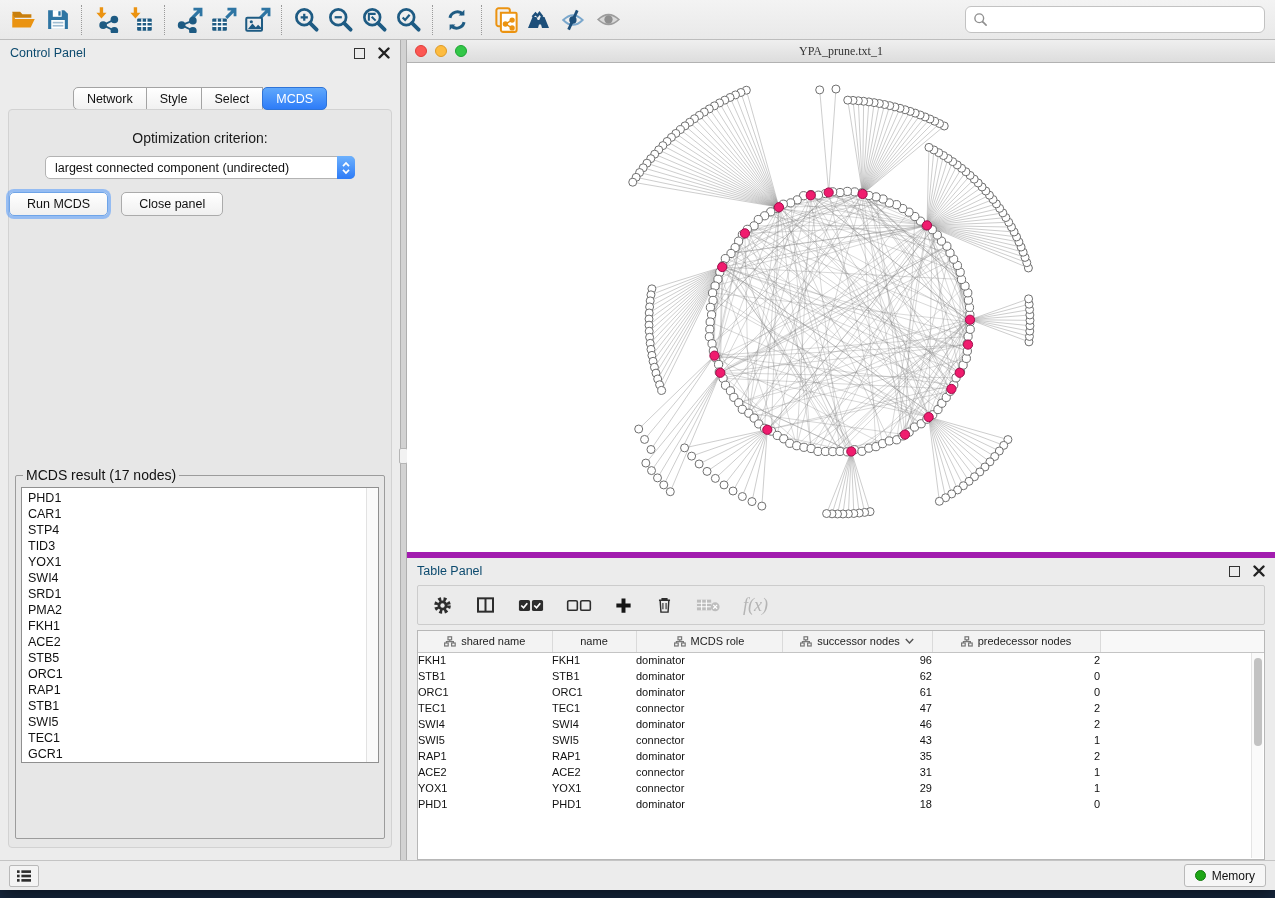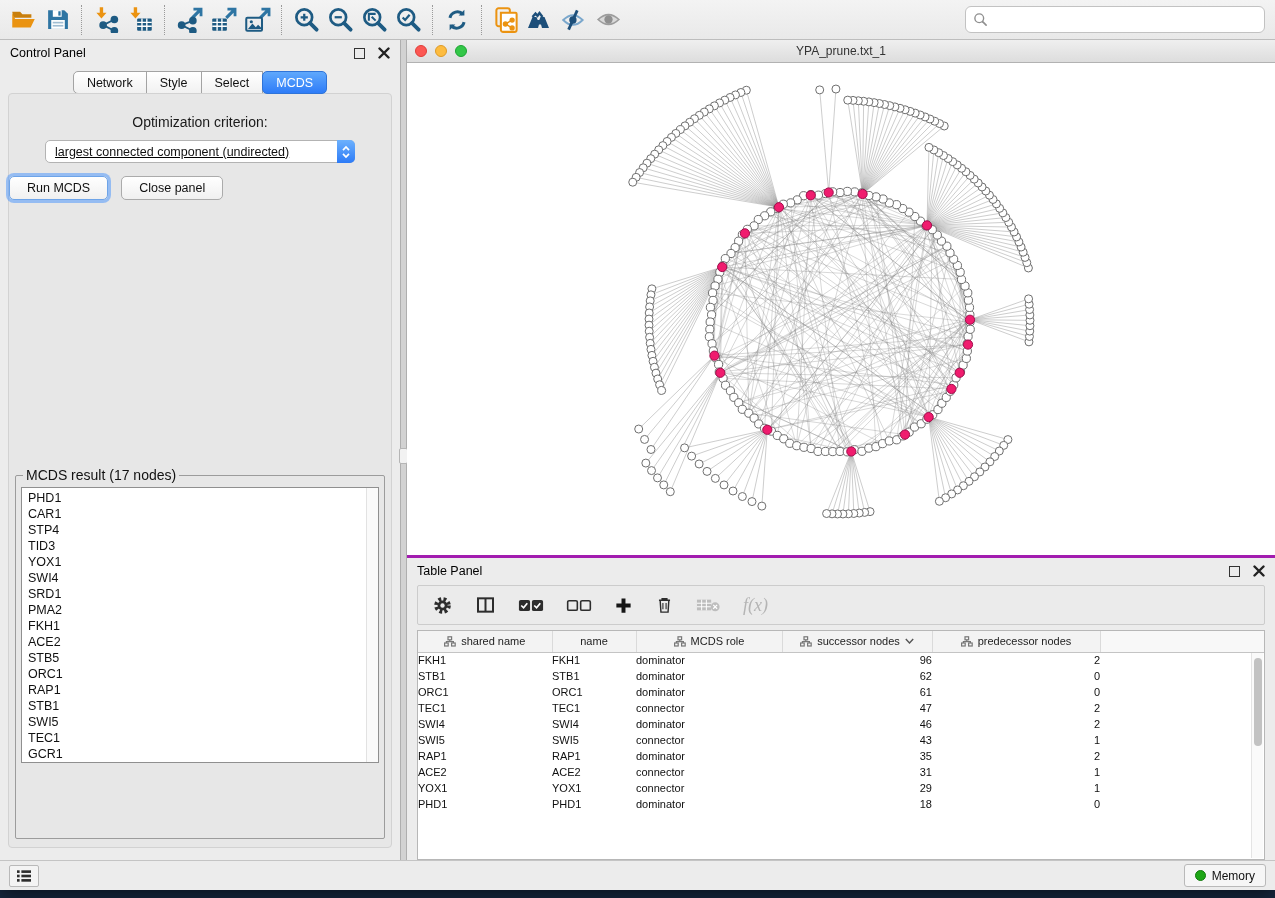--- a/index.html
+++ b/index.html
@@ -18,50 +18,50 @@
 
   
   .main { flex:1; min-height:0; display:flex; }
   .left-panel { width:400px; flex:none; background:#ececec; display:flex; flex-direction:column; }
   .vsplit { width:7px; flex:none; background:#d2d2d2; border-left:1px solid #aeaeae; border-right:1px solid #aeaeae; position:relative; }
   .vsplit-handle { position:absolute; top:408px; left:-2px; width:9px; height:16px; background:#f2f2f2; border:1px solid #b5b5b5; border-radius:2px; }
   .right-col { flex:1; min-width:0; display:flex; flex-direction:column; background:#ececec; }
 
   
   .panel-titlebar { height:26px; display:flex; align-items:center; padding:0 10px; flex:none; }
-  .panel-titlebar .ptitle { font-size:12.5px; color:#000000; }
+  .panel-titlebar .ptitle { font-size:12.5px; color:#0c4a6e; }
   .panel-titlebar .pt-spacer { flex:1; }
   .float-btn { width:11px; height:11px; border:1.6px solid #333; margin-right:12px; }
   .close-btn { width:13px; height:13px; display:flex; align-items:center; justify-content:center; }
 
   
   .seg-row { display:flex; justify-content:center; align-items:flex-end; flex:none; }
   .seg { height:23px; display:flex; align-items:center; padding:0 13px; background:linear-gradient(#ffffff,#f1f1f1); border:1px solid #a3a3a3; margin-left:-1px; font-size:12.5px; color:#111; }
   .seg:first-child { border-radius:5px 0 0 5px; margin-left:0; }
   .seg:last-child { border-radius:0 5px 5px 0; }
   .seg.active { background:linear-gradient(#5fa8fc,#2e7cf8); border-color:#2f74d8; color:#fff; border-radius:5px; position:relative; z-index:2; }
 
   
   .cp-content { flex:1; min-height:0; margin:0 8px 12px 8px; background:#e7e7e7; border:1px solid #d2d2d2; border-radius:4px; display:flex; flex-direction:column; }
   .opt-label { text-align:center; margin-top:20px; font-size:14px; color:#1a1a1a; }
-  .select { margin:10px 36px 0 36px; height:23px; background:#fff; border:1px solid #b3b3b3; border-radius:5px; display:flex; align-items:center; position:relative;text-decoration:underline; }
+  .select { margin:10px 36px 0 36px; height:23px; background:#fff; border:1px solid #b3b3b3; border-radius:5px; display:flex; align-items:center; position:relative; }
   .select .sel-text { flex:1; font-size:12.5px; color:#111; padding-left:9px; white-space:nowrap; overflow:hidden; }
   .select .stepper { width:18px; height:23px; margin:-1px -1px -1px 0; border-radius:0 5px 5px 0; background:linear-gradient(#6db1fd,#2d7bf7); display:flex; align-items:center; justify-content:center; }
   .btn-row { display:flex; gap:13px; margin-top:13px; }
   .pbtn { height:24px; padding:0 17px; background:linear-gradient(#ffffff,#f0f0f0); border:1px solid #ababab; border-radius:5px; font-size:12.5px; color:#111; display:flex; align-items:center; }
   .pbtn.focused { box-shadow:0 0 0 3px rgba(82,153,252,.55); border-color:#6ea4e8; }
   fieldset.mcds { margin:auto 6px 8px 6px; height:372px; border:1px solid #9c9c9c; border-radius:2px; padding:4px 5px 7px 5px; }
   fieldset.mcds legend { font-size:14px; color:#111; padding:0 3px; margin-left:2px; }
   .mcds-list { height:100%; background:#fff; border:1px solid #8f8f8f; position:relative; overflow:hidden; }
   .mcds-list ul { list-style:none; padding:2px 0 0 6px; }
   .mcds-list li { font-size:12.5px; line-height:16px; color:#111; }
   .mcds-scroll { position:absolute; right:0; top:0; bottom:0; width:12px; background:#fafafa; border-left:1px solid #e2e2e2; }
 
   
-  .net-window { height:518px; flex:none; display:flex; flex-direction:column; border-bottom:3px solid #a21caf; }
+  .net-window { height:518px; flex:none; display:flex; flex-direction:column; border-bottom:6px solid #a21caf;font-family:Liberation Serif, serif; }
   .net-titlebar { height:23px; flex:none; background:linear-gradient(#efefef,#dddddd); border-bottom:1px solid #b2b2b2; display:flex; align-items:center; padding:0 8px; position:relative; }
   .lights { display:flex; gap:8px; }
   .light { width:12px; height:12px; border-radius:50%; }
   .light.red { background:#fc5753; border:1px solid #df3e38; }
   .light.yellow { background:#fdbc40; border:1px solid #de9b27; }
   .light.green { background:#33c748; border:1px solid #1da433; }
   .net-title { position:absolute; left:0; right:0; text-align:center; font-size:12px; color:#333; pointer-events:none; }
   .net-canvas { flex:1; background:#fff; position:relative; overflow:hidden; }
 
   
@@ -250,21 +250,21 @@
         <div class="panel-titlebar">
           <span class="ptitle">Control Panel</span>
           <span class="pt-spacer"></span>
           <span class="float-btn"></span>
           <span class="close-btn">
             <svg width="12" height="12" viewBox="0 0 12 12">
               <path d="M1.5 1.5l9 9M10.5 1.5l-9 9" stroke="#222" stroke-width="2.4" stroke-linecap="round"></path>
             </svg>
           </span>
         </div>
-        <div class="seg-row" style="margin-top:5px;text-align:right;">
+        <div class="seg-row" style="margin-top:21px;text-align:right;">
           <div class="seg">Network</div>
           <div class="seg">Style</div>
           <div class="seg">Select</div>
           <div class="seg active">MCDS</div>
         </div>
         <div class="cp-content" style="margin-top:-1px;">
           <div class="opt-label">Optimization criterion:</div>
           <div class="select">
             <span class="sel-text">largest connected component (undirected)</span>
             <span class="stepper">

